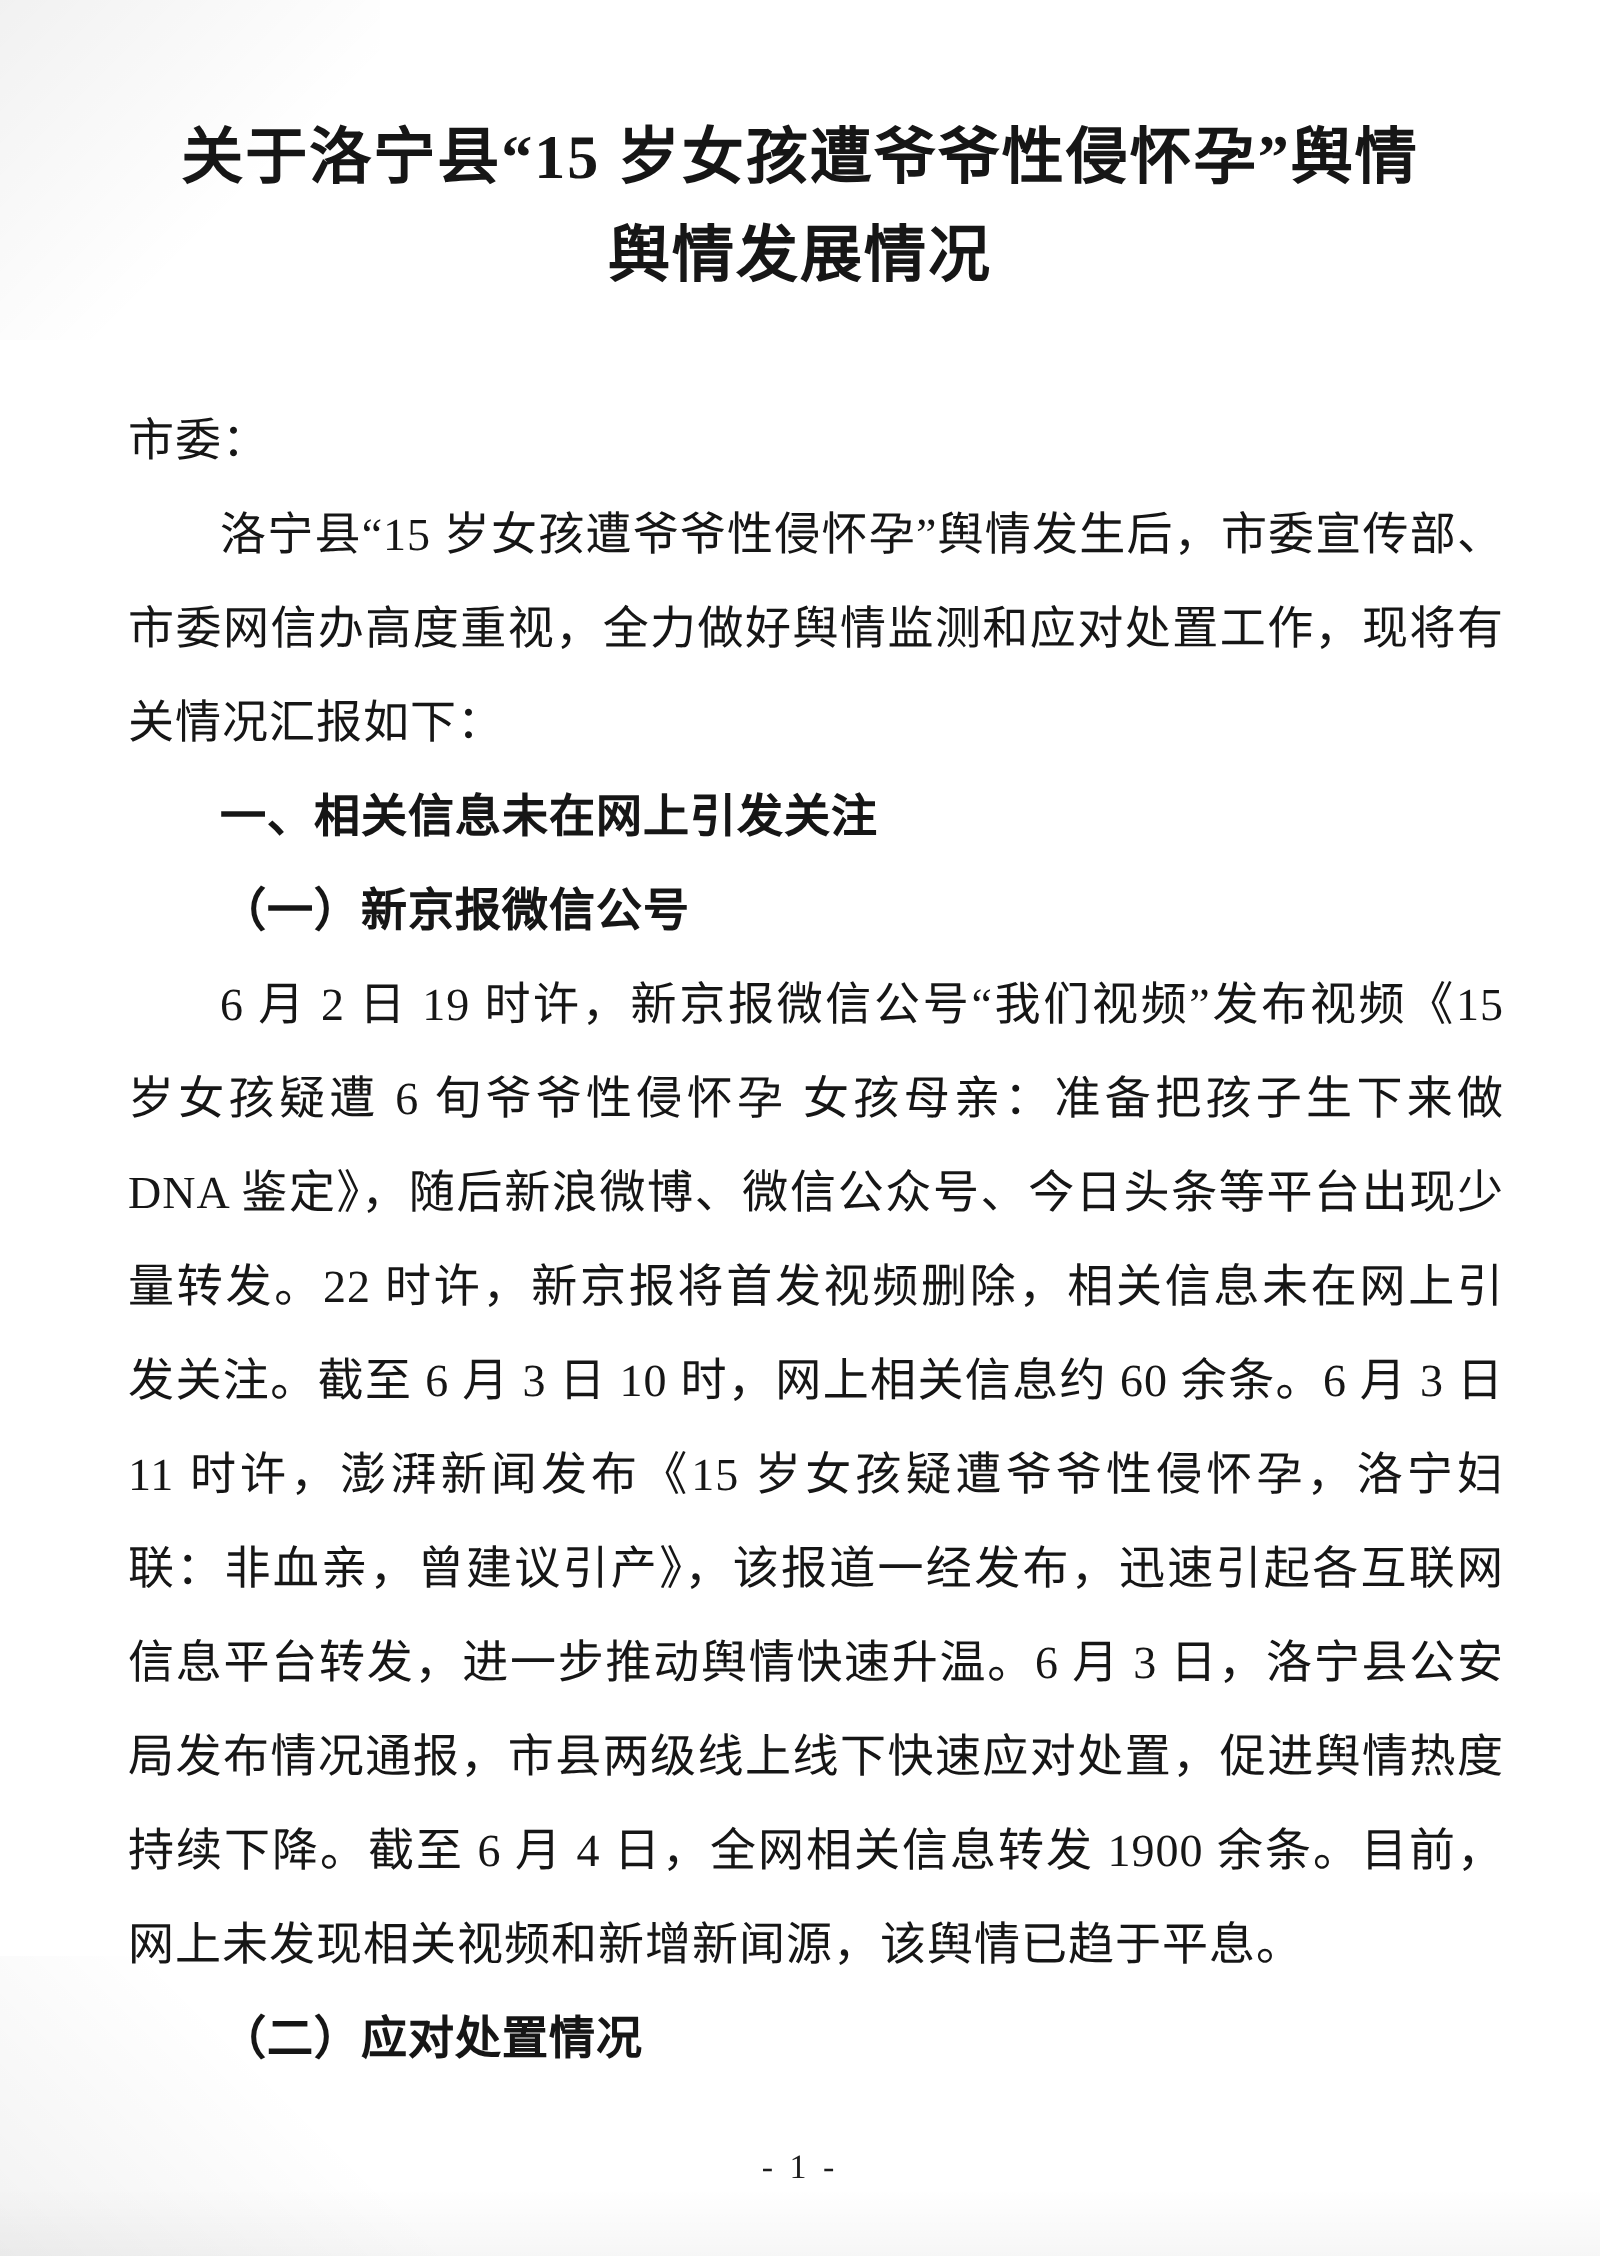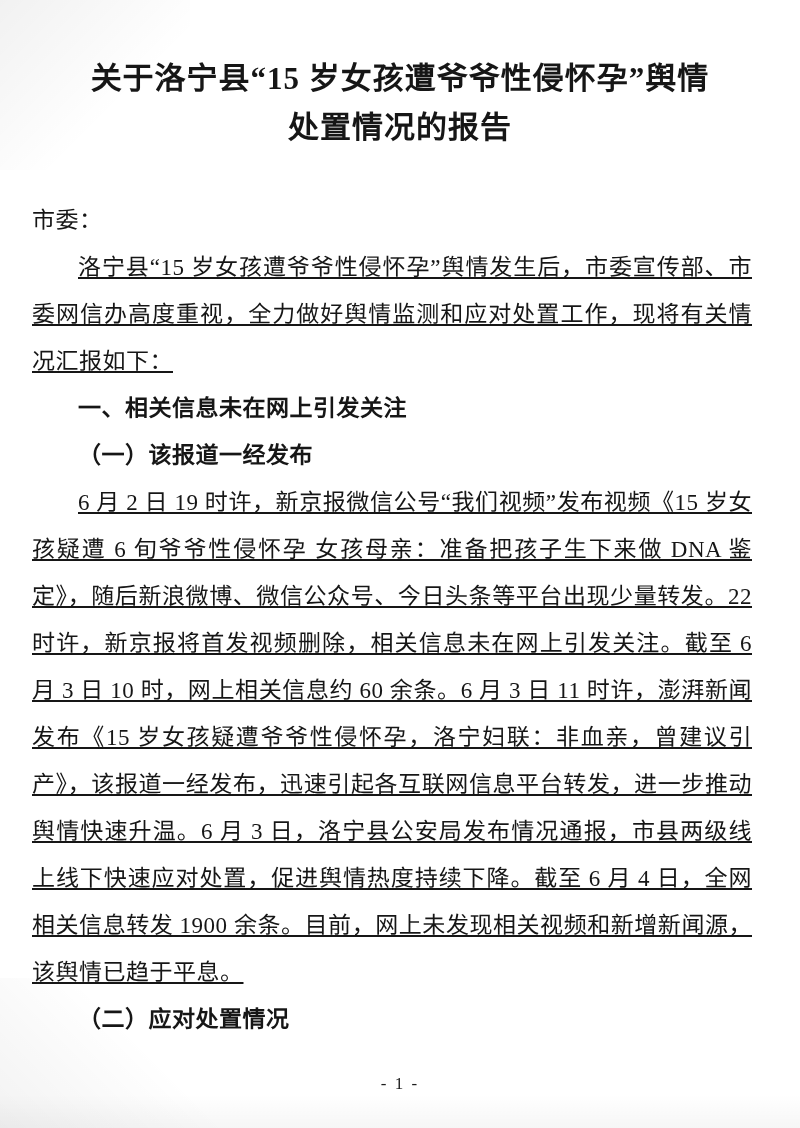--- a/index.html
+++ b/index.html
@@ -34,30 +34,30 @@
   .title {
     margin: 54px 44px 0 44px;
     text-align: center;
     font-size: 31px;
     line-height: 49px;
     font-weight: 700;
     letter-spacing: 1px;
   }
   .title-line { display: block; }
   .doc-body {
-    margin: 45px 48px 0 32px;
+    margin: 45px 48px 0 64px;
     font-size: 23px;
     line-height: 47px;
     font-weight: 500;
     text-align: justify;
     letter-spacing: 0.5px;
   }
   .doc-body p { margin: 0; }
   .salutation { text-indent: 0; }
-  .para { text-indent: 2em; text-decoration: underline; }
+  .para { text-indent: 2em; }
   .heading1, .heading2 {
     text-indent: 2em;
     font-weight: 700;
   }
   .footer {
     position: absolute;
     left: 0; right: 0;
     bottom: 34px;
     text-align: center;
     font-size: 17px;
@@ -69,28 +69,28 @@
 <body>
 
 <div class="page">
 
   <div class="shade shade-tl"></div>
   <div class="shade shade-bl"></div>
   <div class="shade shade-bottom"></div>
 
   <h1 class="title">
     <span class="title-line">关于洛宁县“15 岁女孩遭爷爷性侵怀孕”舆情</span>
-    <span class="title-line">处置情况的报告</span>
+    <span class="title-line">舆情发展情况</span>
   </h1>
 
   <div class="doc-body">
     <p class="salutation">市委：</p>
     <p class="para">洛宁县“15 岁女孩遭爷爷性侵怀孕”舆情发生后，市委宣传部、市委网信办高度重视，全力做好舆情监测和应对处置工作，现将有关情况汇报如下：</p>
     <p class="heading1">一、相关信息未在网上引发关注</p>
-    <p class="heading2">（一）该报道一经发布</p>
+    <p class="heading2">（一）新京报微信公号</p>
     <p class="para">6 月 2 日 19 时许，新京报微信公号“我们视频”发布视频《15 岁女孩疑遭 6 旬爷爷性侵怀孕 女孩母亲：准备把孩子生下来做 DNA 鉴定》，随后新浪微博、微信公众号、今日头条等平台出现少量转发。22 时许，新京报将首发视频删除，相关信息未在网上引发关注。截至 6 月 3 日 10 时，网上相关信息约 60 余条。6 月 3 日 11 时许，澎湃新闻发布《15 岁女孩疑遭爷爷性侵怀孕，洛宁妇联：非血亲，曾建议引产》，该报道一经发布，迅速引起各互联网信息平台转发，进一步推动舆情快速升温。6 月 3 日，洛宁县公安局发布情况通报，市县两级线上线下快速应对处置，促进舆情热度持续下降。截至 6 月 4 日，全网相关信息转发 1900 余条。目前，网上未发现相关视频和新增新闻源，该舆情已趋于平息。</p>
     <p class="heading2">（二）应对处置情况</p>
   </div>
 
   <div class="footer">
     <span>- 1 -</span>
   </div>
 
 </div>
 

